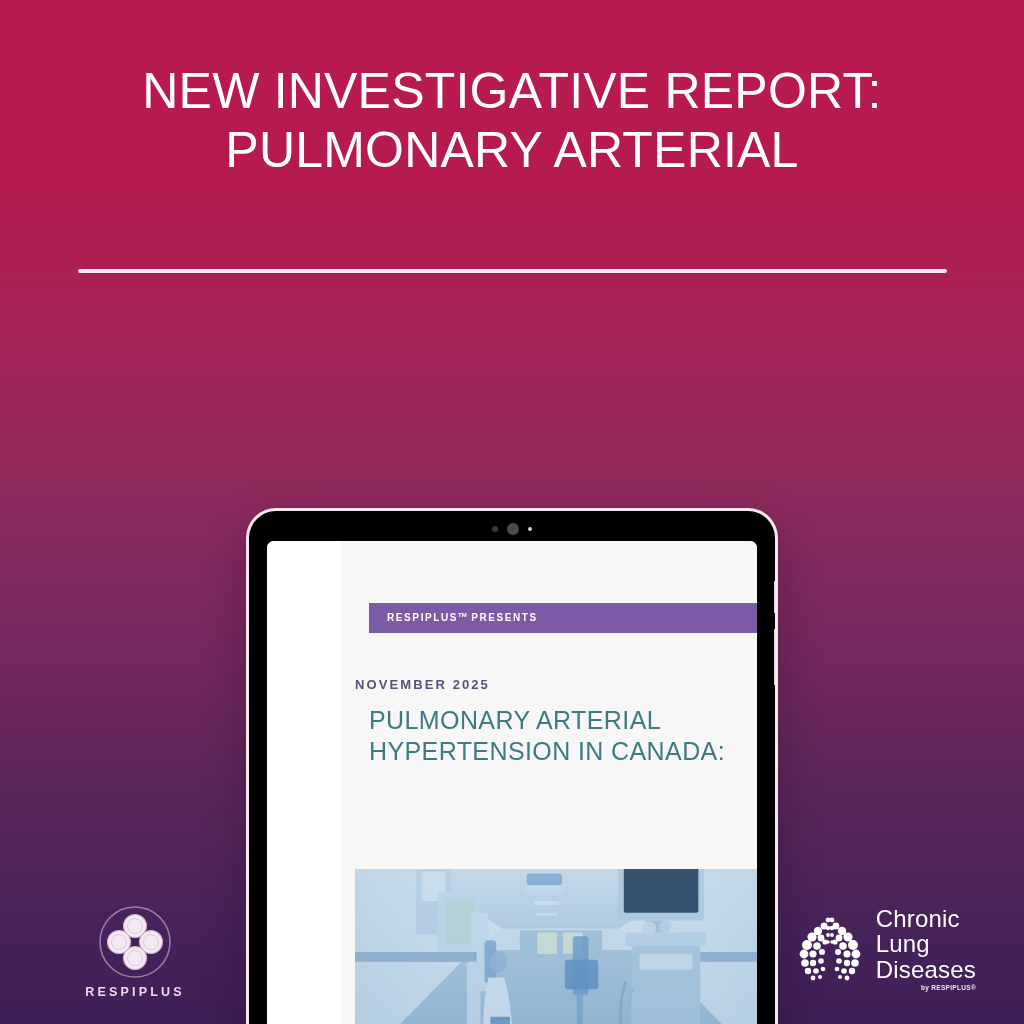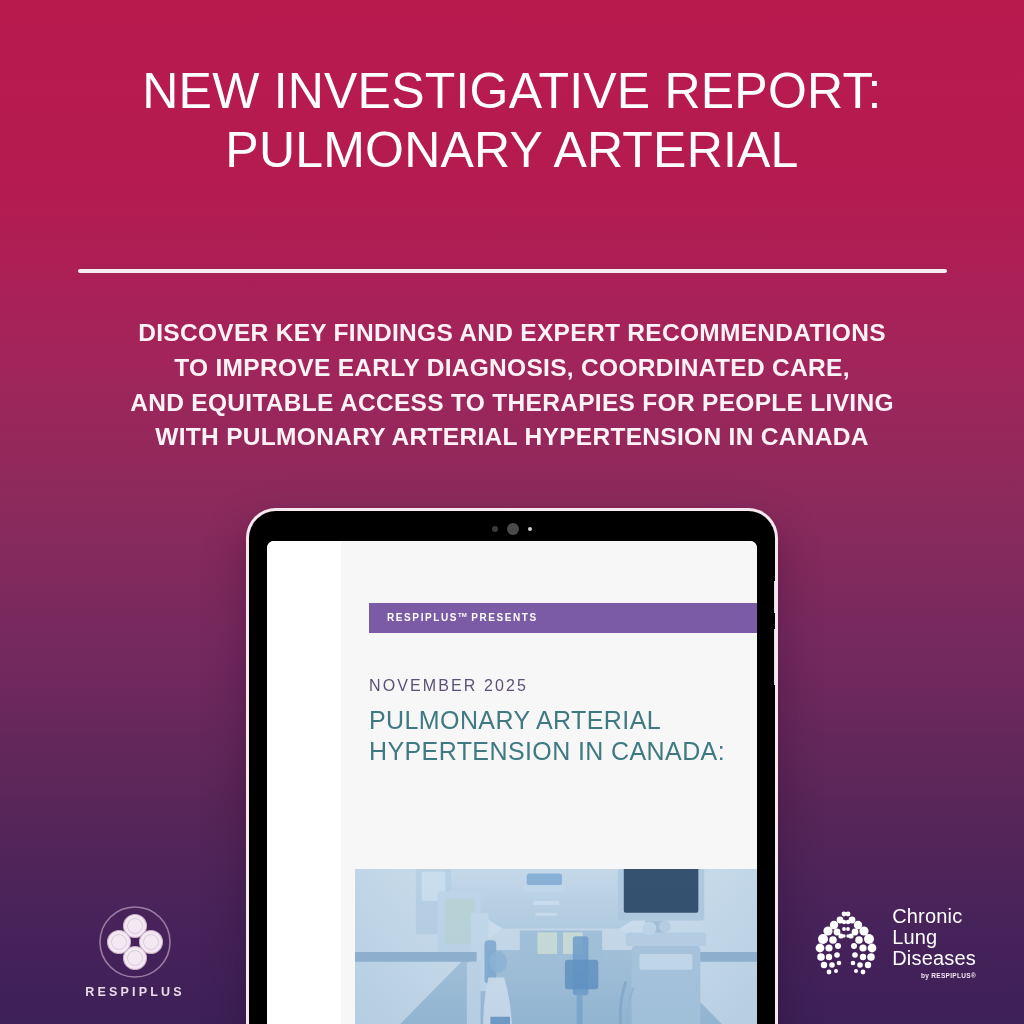--- a/index.html
+++ b/index.html
@@ -80,22 +80,22 @@
     position:absolute;left:28px;top:62px;right:-10px;height:30px;
     background:#7b5aa6;
     display:flex;align-items:center;
   }
   .banner-text{
     color:#ffffff;font-size:10px;font-weight:bold;
     letter-spacing:1.6px;margin-left:18px;white-space:nowrap;
   }
   .banner-text sup{font-size:6px;vertical-align:super;letter-spacing:0;}
   .doc-date{
-    position:absolute;left:28px;top:136px;
-    color:#5d5076;font-size:16px;font-weight:normal;letter-spacing:2.1px;
+    position:absolute;left:14px;top:136px;
+    color:#5d5076;font-size:13px;font-weight:bold;letter-spacing:2.1px;
     white-space:nowrap;
   }
   .doc-title{
     position:absolute;left:28px;top:164px;right:30px;
     color:#3f7a82;font-size:25px;line-height:1.22;
     font-weight:normal;letter-spacing:0.4px;
   }
   .doc-title .ln{display:block;white-space:nowrap;}
 
   
@@ -122,44 +122,38 @@
     margin-top:6px;color:#e9dbe8;font-size:12.5px;font-weight:bold;
     letter-spacing:3.2px;
   }
 
   
   .cld{
     position:absolute;right:48px;top:906px;
     display:flex;align-items:center;gap:10px;
   }
   .cld-words{color:#ffffff;line-height:1.06;}
-  .cld-words .w{font-size:20px;font-weight:normal;letter-spacing:0.2px;display:block;}
+  .cld-words .w{font-size:24px;font-weight:normal;letter-spacing:0.2px;display:block;}
   .cld-by{
     display:block;text-align:right;margin-top:3px;
     font-size:6.5px;font-weight:bold;letter-spacing:0.3px;color:#f0e4f0;
   }
 </style>
 </head>
 <body>
 
 <div class="canvas">
 
   <div class="headline">
     <span class="ln">NEW INVESTIGATIVE REPORT:</span>
     <span class="ln">PULMONARY ARTERIAL</span>
   </div>
 
   <div class="divider"></div>
 
-  <div class="subtitle">
-    <span class="ln">DISCOVER KEY FINDINGS AND EXPERT RECOMMENDATIONS</span>
-    <span class="ln">TO IMPROVE EARLY DIAGNOSIS, COORDINATED CARE,</span>
-    <span class="ln">AND EQUITABLE ACCESS TO THERAPIES FOR PEOPLE LIVING</span>
-    <span class="ln">WITH PULMONARY ARTERIAL HYPERTENSION IN CANADA</span>
-  </div>
 
   <div class="tablet">
     <div class="tablet-body">
 
       <div class="cam-row">
         <span class="cam-dot"></span>
         <span class="cam-dot big"></span>
         <span class="cam-dot tiny"></span>
       </div>
 

